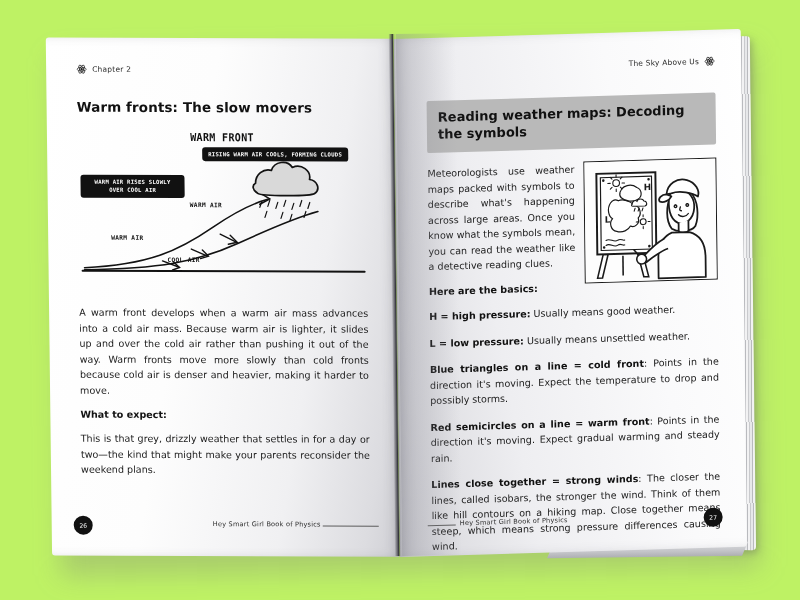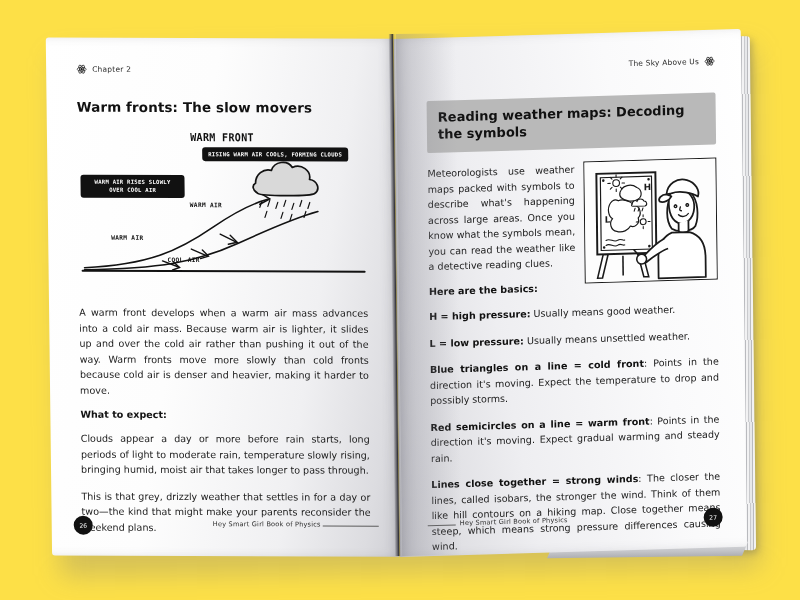--- a/index.html
+++ b/index.html
@@ -12,21 +12,21 @@
     height: 600px;
     overflow: hidden;
     font-family: "DejaVu Sans", sans-serif;
     position: relative;
   }
 
   
   #scene {
     position: absolute;
     inset: 0;
-    background: #fde047;
+    background: #bef264;
   }
 
   #book {
     position: absolute;
     left: 47px;
     top: 30px;
     width: 706px;
     height: 542px;
     transform: rotate(-0.7deg);
   }
@@ -375,21 +375,20 @@
               <line x1="205" y1="81" x2="203" y2="87"></line>
               <line x1="214" y1="83" x2="212" y2="89"></line>
               <line x1="228" y1="80" x2="226" y2="86"></line>
             </g>
           </svg>
         </div>
 
         <div style="margin-top:14px;">
           <p class="body">A warm front develops when a warm air mass advances into a cold air mass. Because warm air is lighter, it slides up and over the cold air rather than pushing it out of the way. Warm fronts move more slowly than cold fronts because cold air is denser and heavier, making it harder to move.</p>
           <p class="subhead">What to expect:</p>
-          <p class="body">Clouds appear a day or more before rain starts, long periods of light to moderate rain, temperature slowly rising, bringing humid, moist air that takes longer to pass through.</p>
           <p class="body last">This is that grey, drizzly weather that settles in for a day or two—the kind that might make your parents reconsider the weekend plans.</p>
         </div>
 
       </div>
 
       <div class="footer">
         <div class="pagenum" id="pagenum-left">26</div>
         <div class="footer-title" id="footer-title-left">Hey Smart Girl Book of Physics</div>
         <div class="rule" id="rule-left"></div>
       </div>

